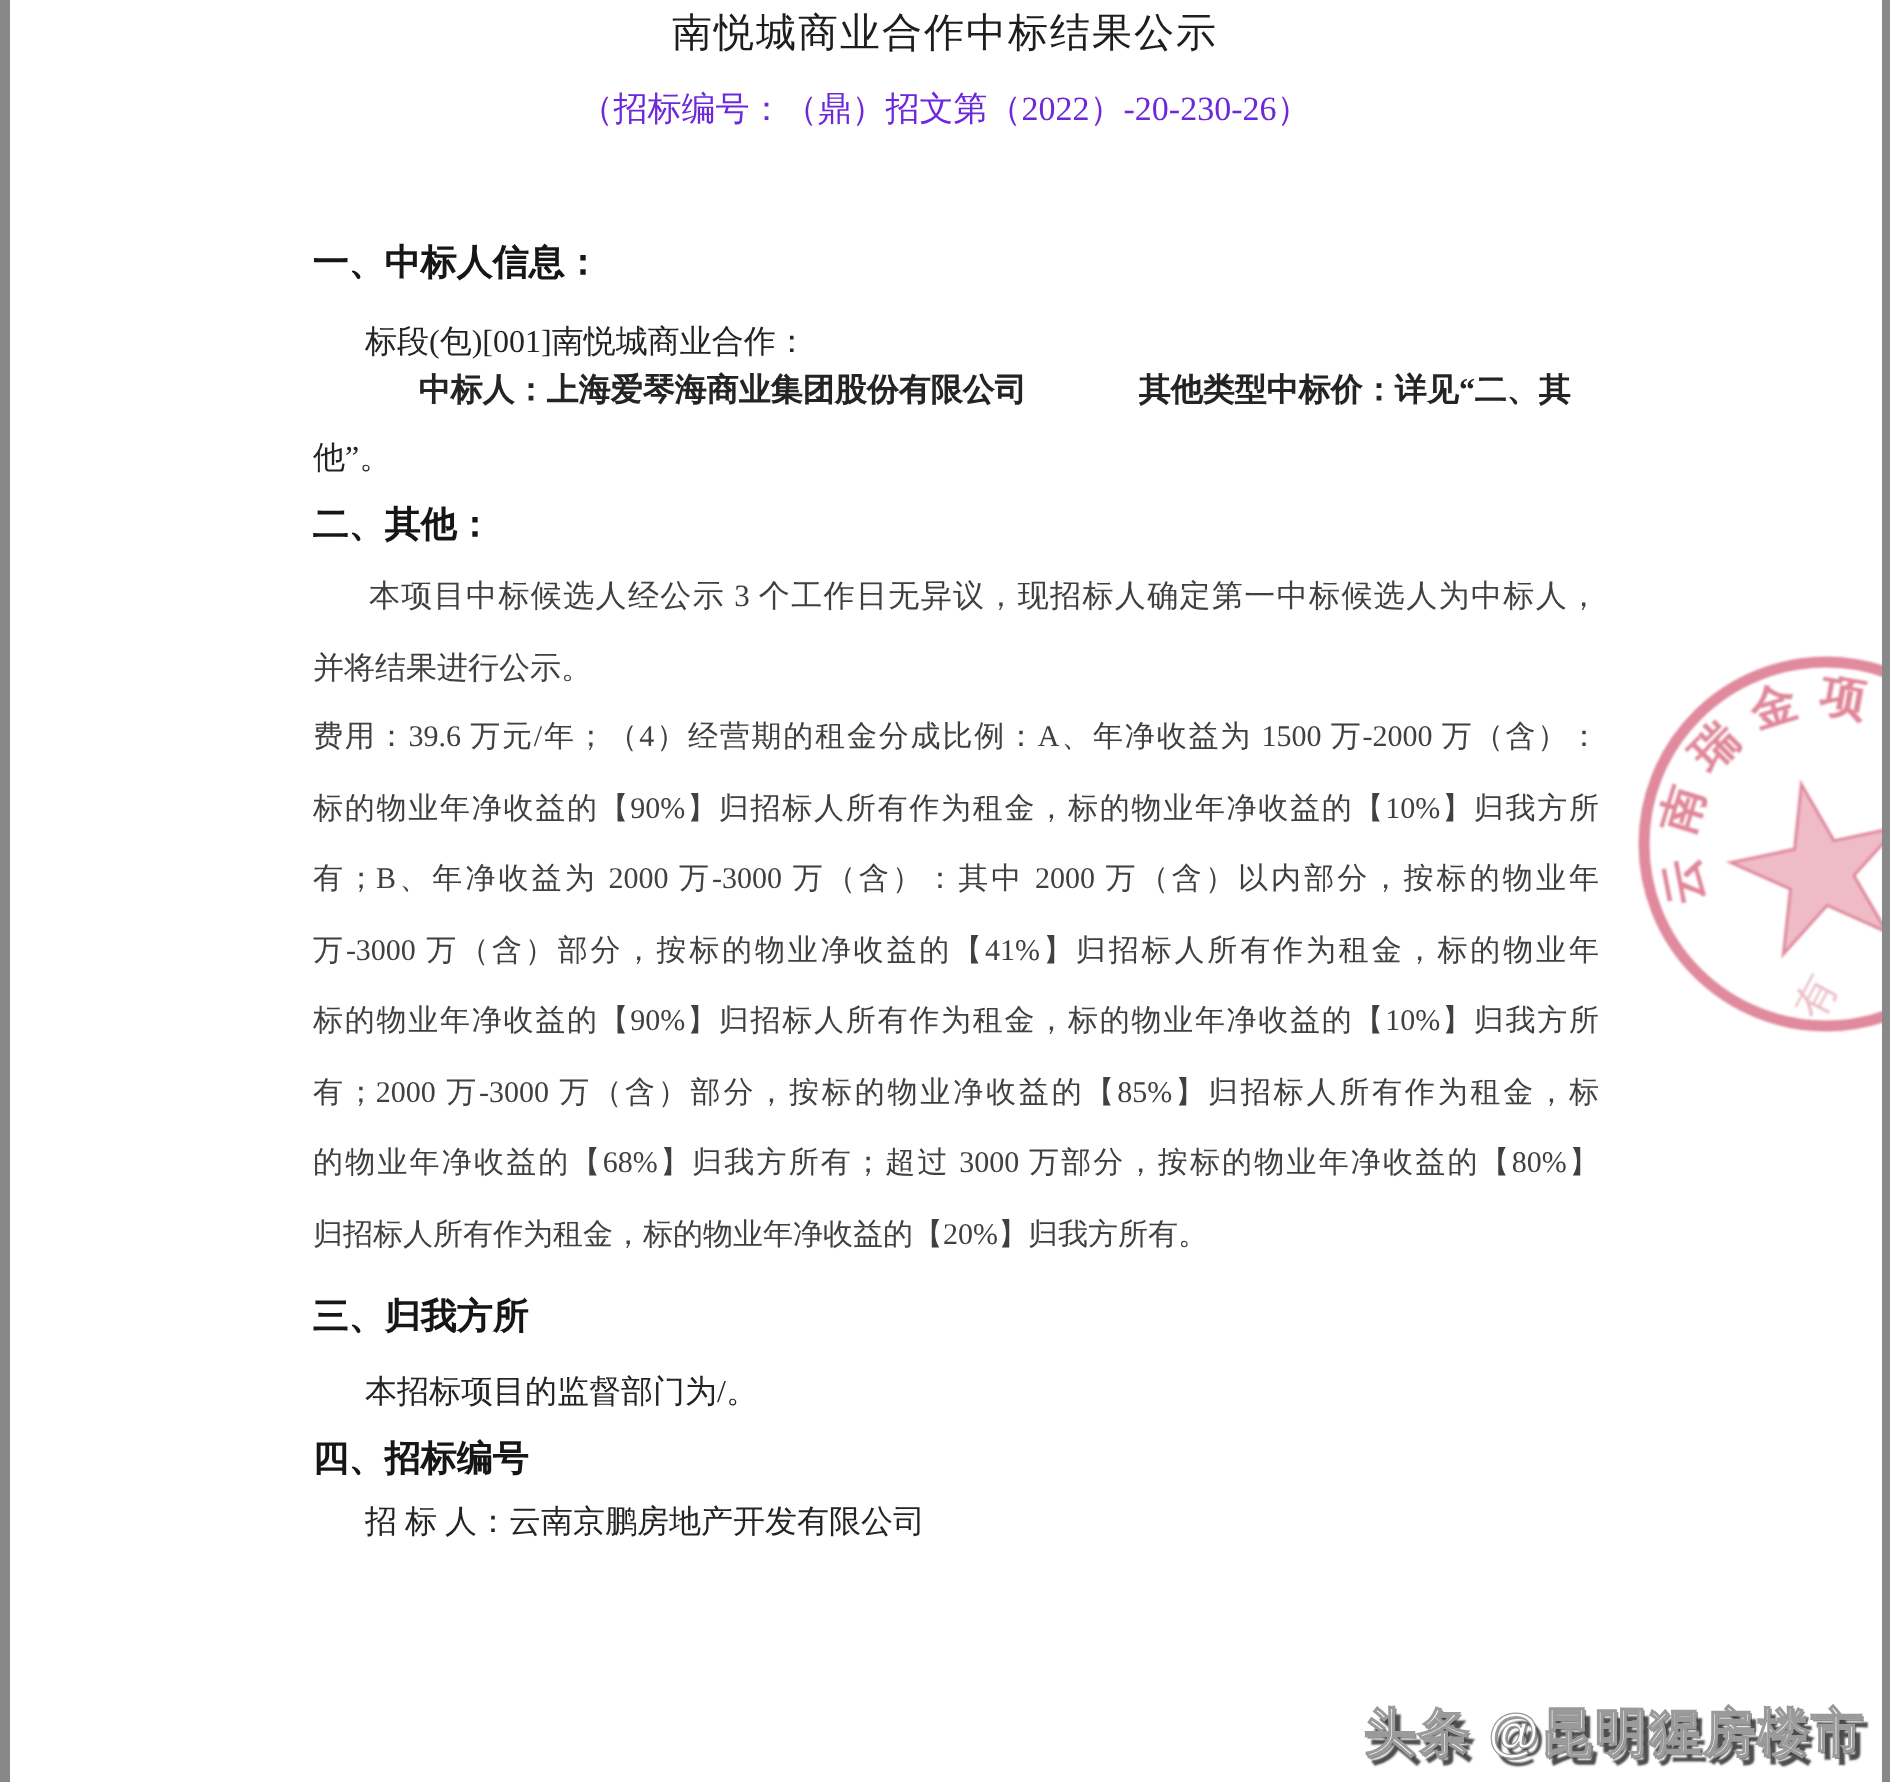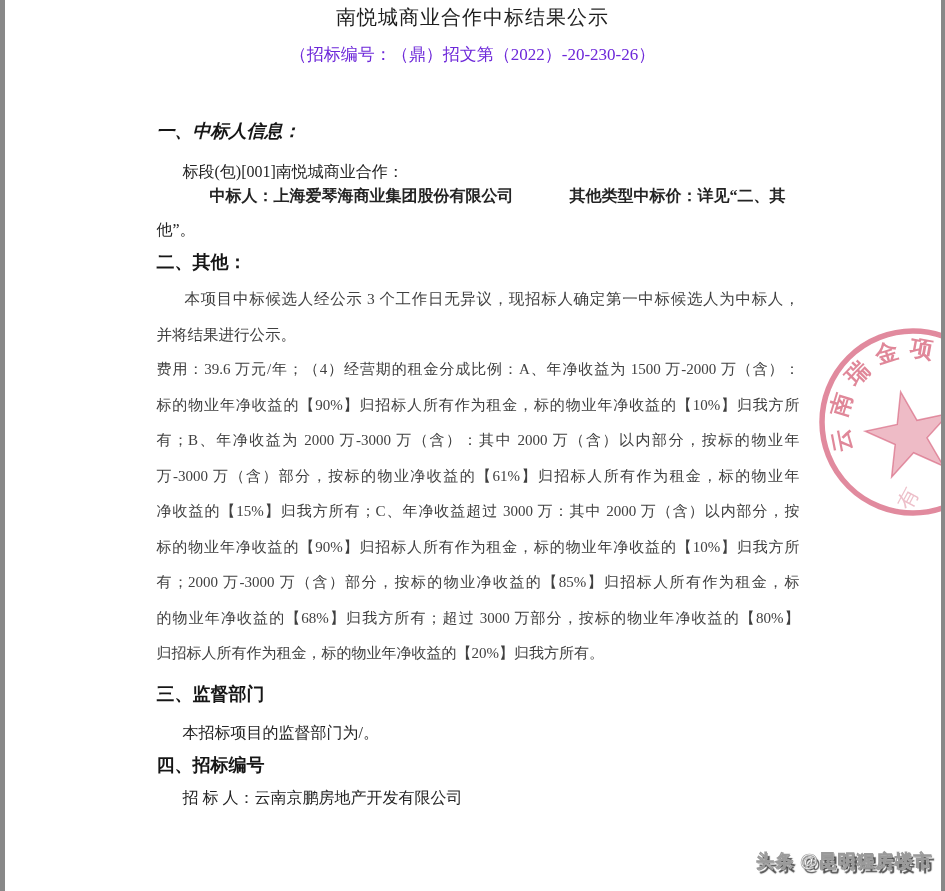--- a/index.html
+++ b/index.html
@@ -32,21 +32,21 @@
     margin: 52px 150px 0 152px;
     width: 643px;
   }
   .sec-heading {
     font-family: "Liberation Sans", "DejaVu Sans", sans-serif;
     font-weight: 700;
     font-size: 18px;
     line-height: 25px;
     color: #161616;
   }
-  .h1 { margin-top: 0; font-style: italic; }
+  .h1 { margin-top: 0; }
   .h2 { margin-top: 8px; }
   .h3 { margin-top: 10px; }
   .h4 { margin-top: 8px; }
   .bline { font-size: 16px; line-height: 24px; color: #242424; }
   .lot-line     { margin-top: 16px; padding-left: 26px; }
   .winner-line  { padding-left: 53px; font-weight: bold; }
   .wrap-line    { margin-top: 10px; }
   .sup-line     { margin-top: 14px; padding-left: 26px; }
   .contact-line { margin-top: 8px;  padding-left: 26px; }
   .gap { display: inline-block; width: 56px; }
@@ -82,21 +82,21 @@
   .seal-bottom-char {
     font-size: 21px; fill: #db8295; opacity: 0.55;
     font-family: "Liberation Serif", "DejaVu Serif", serif;
   }
   .watermark {
     position: absolute;
     top: 849px;
     right: 8px;
     font-family: "Liberation Sans", "DejaVu Sans", sans-serif;
     font-weight: 900;
-    font-size: 18px;
+    font-size: 26px;
     letter-spacing: 1px;
     color: #ffffff;
     text-shadow: 3px 4px 1px rgba(58,58,58,0.9), 1px 1px 0 rgba(90,90,90,0.65);
     -webkit-text-stroke: 0.6px #9a9a9a;
   }
 </style>
 </head>
 <body>
 
 <div class="page">
@@ -117,28 +117,27 @@
     <div class="bline wrap-line">他”。</div>
 
     <div class="sec-heading h2">二、其他：</div>
 
     <div class="para-line intro-first">本项目中标候选人经公示 3 个工作日无异议，现招标人确定第一中标候选人为中标人，</div>
     <div class="para-line no-just">并将结果进行公示。</div>
 
     <div class="para-line detail-line">费用：39.6 万元/年；（4）经营期的租金分成比例：A、年净收益为 1500 万-2000 万（含）：</div>
     <div class="para-line detail-line">标的物业年净收益的【90%】归招标人所有作为租金，标的物业年净收益的【10%】归我方所</div>
     <div class="para-line detail-line">有；B、年净收益为 2000 万-3000 万（含）：其中 2000 万（含）以内部分，按标的物业年</div>
-    <div class="para-line detail-line">万-3000 万（含）部分，按标的物业净收益的【61%】归招标人所有作为租金，标的物业年</div>
-    <div class="para-line detail-line">净收益的【15%】归我方所有；C、年净收益超过 3000 万：其中 2000 万（含）以内部分，按</div>
+    <div class="para-line detail-line">万-3000 万（含）部分，按标的物业净收益的【41%】归招标人所有作为租金，标的物业年</div>
     <div class="para-line detail-line">标的物业年净收益的【90%】归招标人所有作为租金，标的物业年净收益的【10%】归我方所</div>
     <div class="para-line detail-line">有；2000 万-3000 万（含）部分，按标的物业净收益的【85%】归招标人所有作为租金，标</div>
     <div class="para-line detail-line">的物业年净收益的【68%】归我方所有；超过 3000 万部分，按标的物业年净收益的【80%】</div>
     <div class="para-line detail-line no-just">归招标人所有作为租金，标的物业年净收益的【20%】归我方所有。</div>
 
-    <div class="sec-heading h3">三、监督部门</div>
+    <div class="sec-heading h3">三、归我方所</div>
     <div class="bline sup-line">本招标项目的监督部门为/。</div>
 
     <div class="sec-heading h4">四、招标编号</div>
     <div class="bline contact-line">招 标 人：云南京鹏房地产开发有限公司</div>
 
   </div>
 
   <svg class="stamp-svg" viewBox="0 0 270 262" xmlns="http://www.w3.org/2000/svg">
     <circle cx="113" cy="120" r="91" fill="none" stroke="#d6607a" stroke-width="5.5" stroke-opacity="0.8"></circle>
     <g transform="translate(110,134) rotate(-12)">

